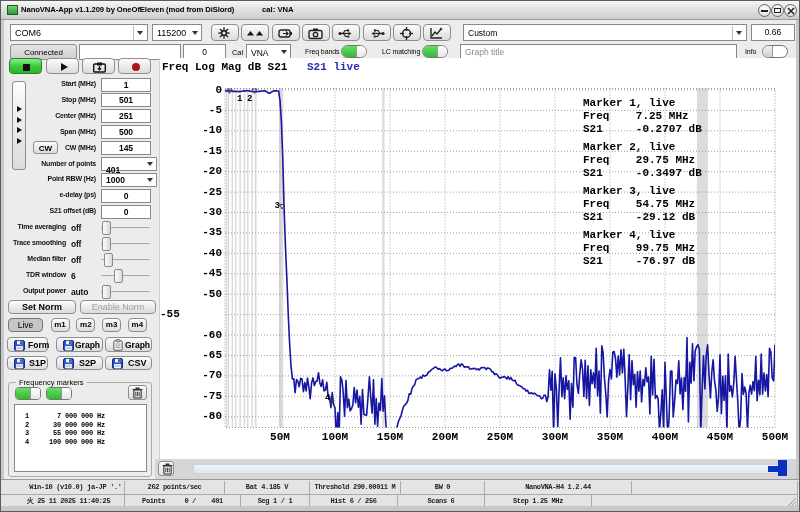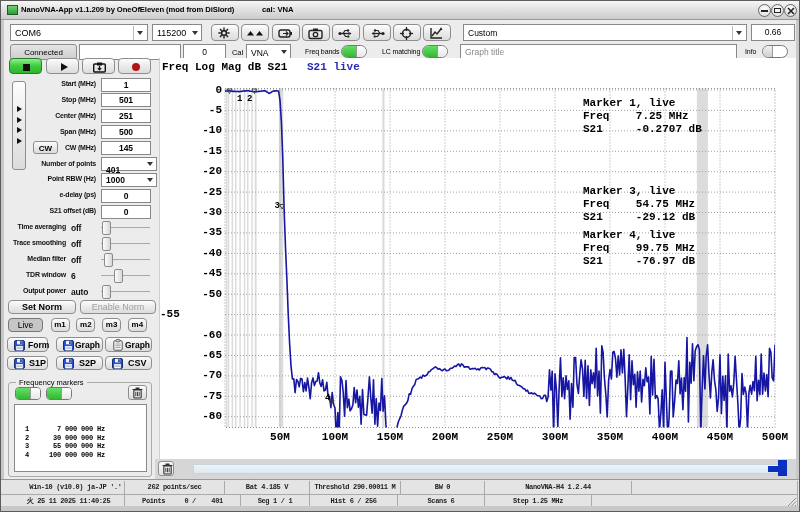--- a/index.html
+++ b/index.html
@@ -333,21 +333,21 @@
       <rect x="1.8" y="3" width="7.4" height="8" rx="1" fill="none" stroke="#333" stroke-width="1.1"></rect>
       <line x1="0.5" y1="2.5" x2="10.5" y2="2.5" stroke="#333" stroke-width="1.1"></line>
       <rect x="3.5" y="0.5" width="4" height="1.6" fill="#333"></rect>
       <g stroke="#333" stroke-width="0.9">
         <line x1="3.8" y1="4.8" x2="3.8" y2="9.2"></line>
         <line x1="5.5" y1="4.8" x2="5.5" y2="9.2"></line>
         <line x1="7.2" y1="4.8" x2="7.2" y2="9.2"></line>
       </g>
     </svg>
   </div>
-<div class="fld mono" style="left:14px;top:404px;width:133px;height:68px;font-size:7px;letter-spacing:-0.2px;line-height:8.6px;white-space:pre;padding:20px 0 0 10px;">1       7 000 000 Hz
+<div class="fld mono" style="left:14px;top:404px;width:133px;height:68px;font-size:7px;letter-spacing:-0.2px;line-height:8.6px;white-space:pre;padding:7px 0 0 10px;">1       7 000 000 Hz
 2      30 000 000 Hz
 3      55 000 000 Hz
 4     100 000 000 Hz</div>
 
 <div class="abs" style="left:160px;top:58px;width:636px;height:401px;background:#fff;">
 <div class="mono" style="position:absolute;left:2px;top:3px;font-size:11px;font-weight:bold;color:#000;">Freq Log Mag dB S21</div>
 <div class="mono" style="position:absolute;left:147px;top:3px;font-size:11px;font-weight:bold;color:#2a2ab8;">S21 live</div>
 <div class="mono" style="position:absolute;left:0;top:0;width:636px;height:401px;font-size:11px;font-weight:bold;color:#000;">
       <div style="position:absolute;left:0px;top:25.5px;width:62px;text-align:right;">0</div>
       <div style="position:absolute;left:0px;top:45.9px;width:62px;text-align:right;">-5</div>
@@ -436,20 +436,23 @@
 <path d="M329 400 L334 400 L331.5 404.5 Z" fill="none" stroke="#444" stroke-width="1"></path>
 <text x="237" y="101">1</text>
         <text x="247" y="101">2</text>
 <text x="274.5" y="208">3</text>
         <text x="325" y="400">4</text>
       </g>
 </svg>
 <div class="mono" style="position:absolute;left:423px;top:38.5px;font-size:11px;font-weight:bold;line-height:13px;white-space:pre;color:#000;">Marker 1, live
 Freq    7.25 MHz
 S21     -0.2707 dB</div>
+    <div class="mono" style="position:absolute;left:423px;top:82.8px;font-size:11px;font-weight:bold;line-height:13px;white-space:pre;color:#000;">Marker 2, live
+Freq    29.75 MHz
+S21     -0.3497 dB</div>
     <div class="mono" style="position:absolute;left:423px;top:127.1px;font-size:11px;font-weight:bold;line-height:13px;white-space:pre;color:#000;">Marker 3, live
 Freq    54.75 MHz
 S21     -29.12 dB</div>
     <div class="mono" style="position:absolute;left:423px;top:171.4px;font-size:11px;font-weight:bold;line-height:13px;white-space:pre;color:#000;">Marker 4, live
 Freq    99.75 MHz
 S21     -76.97 dB</div>
 </div>
 
 <div class="abs" style="left:155px;top:459px;width:641px;height:20px;background:#d6d6d6;"></div>
 <div class="btn" style="left:158px;top:461px;width:16px;height:15px;border-radius:3px;background:linear-gradient(#fafafa,#e4e4e4);">

